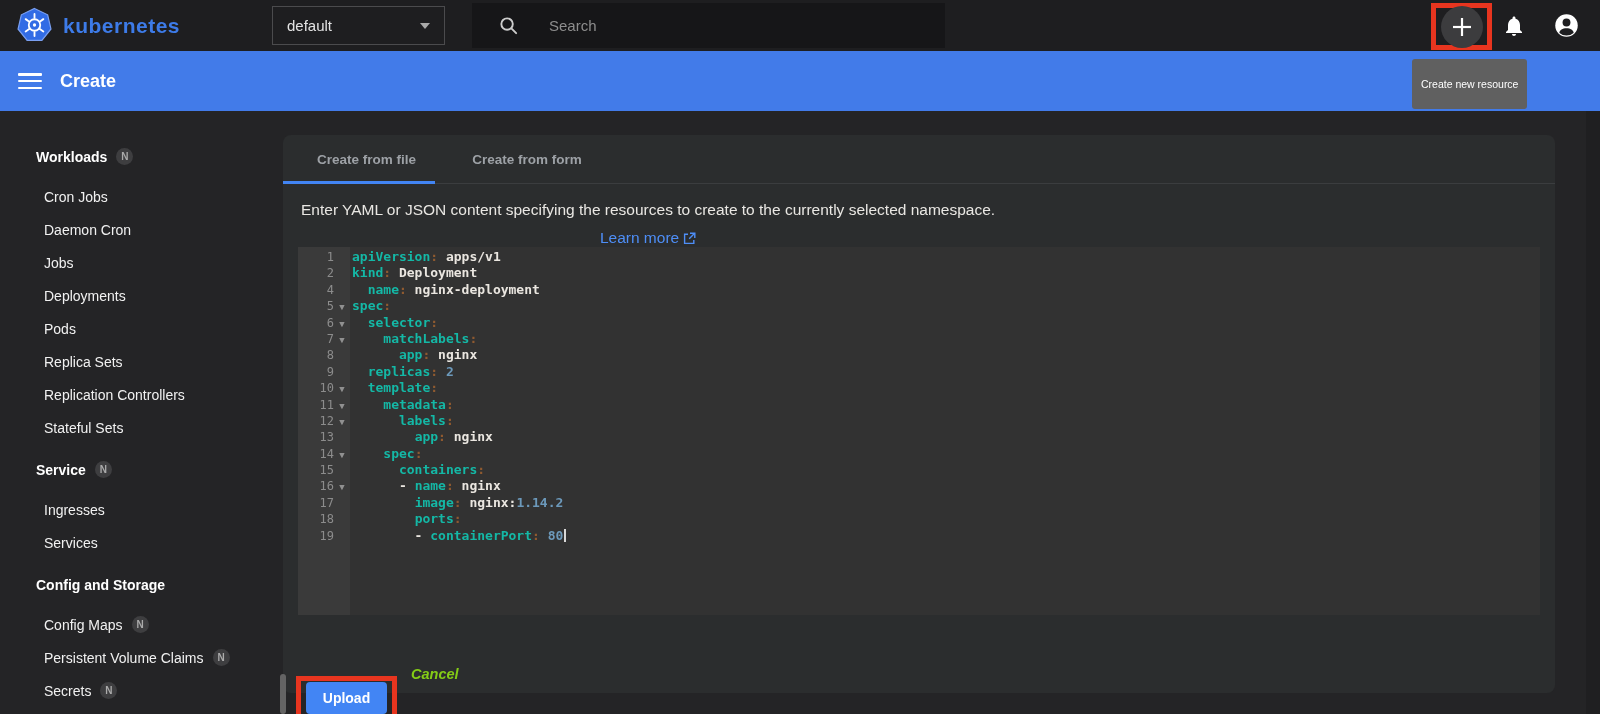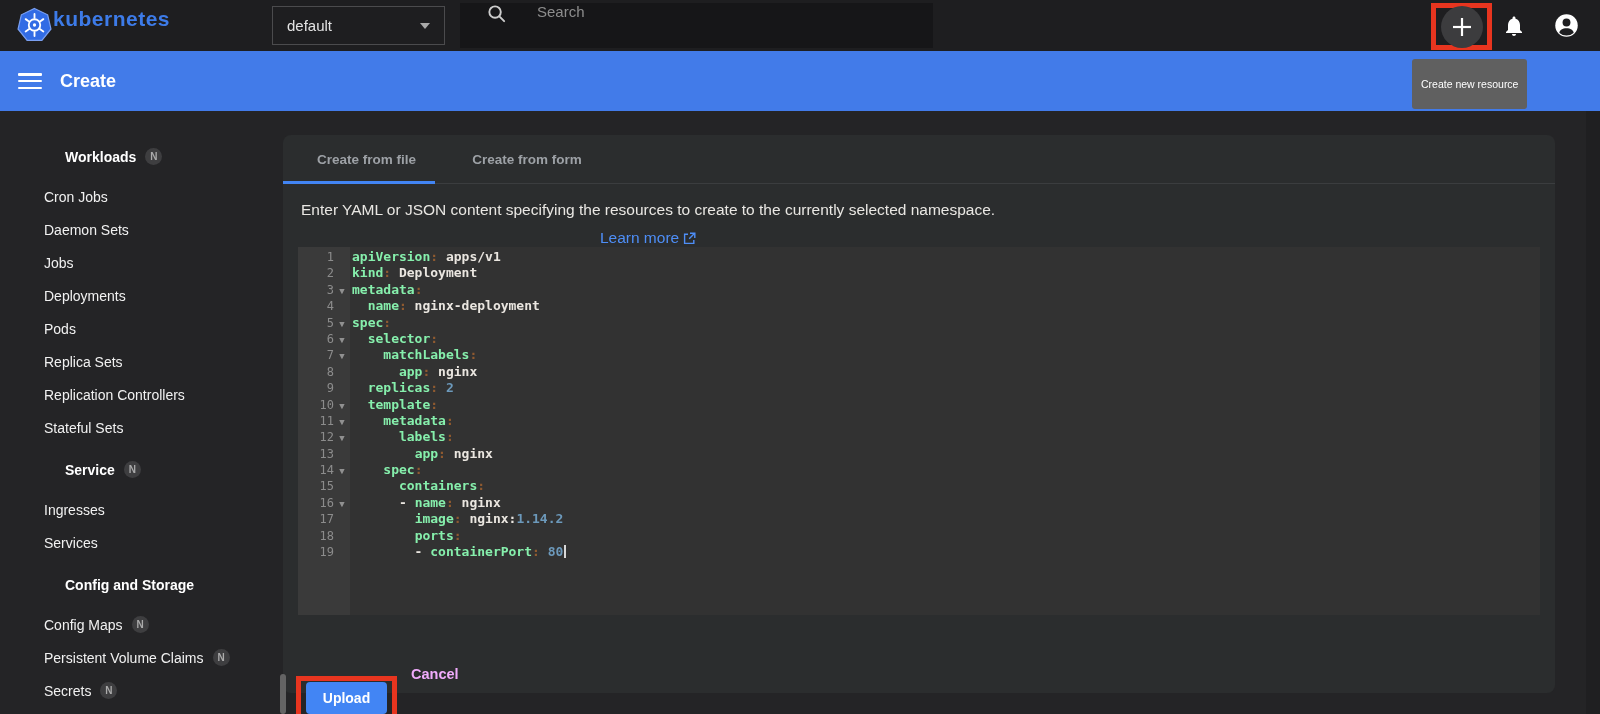--- a/index.html
+++ b/index.html
@@ -2,29 +2,29 @@
 <html><head>
 <meta charset="utf-8">
 <style>
   * { margin:0; padding:0; box-sizing:border-box; }
   html,body { background:#242426; }
   .screen{ position:relative; width:1600px; height:714px; overflow:hidden;
     background:#242426; font-family:"Liberation Sans", sans-serif; }
 
   
   .topbar{ position:absolute; left:0; top:0; width:1600px; height:51px; background:#1e1e20; z-index:5;}
-  .logo-group{ position:absolute; left:16px; top:7px; display:flex; align-items:flex-start; gap:0;}
+  .logo-group{ position:absolute; left:16px; top:7px; display:flex; align-items:center; gap:10px;}
   .logo-word{ color:#3d7be8; font-size:21px; font-weight:bold; letter-spacing:.5px;}
   .ns-select{ position:absolute; left:272px; top:6px; width:173px; height:39px;
     border:1px solid #4b4b4d; display:flex; align-items:center; padding:0 14px; cursor:pointer;}
   .ns-value{ color:#e3e3e3; font-size:15px; flex:1;}
   .caret-down{ width:0; height:0; border-left:5px solid transparent; border-right:5px solid transparent;
     border-top:6px solid #a9a9a9;}
-  .searchbar{ position:absolute; left:460px; top:3px; width:473px; height:45px; background:#161618;
-    display:flex; padding-left:26px; gap:30px;}
+  .searchbar{ position:absolute; left:472px; top:3px; width:473px; height:45px; background:#161618;
+    display:flex; align-items:center; padding-left:26px; gap:30px;}
   .search-placeholder{ color:#8d8d8d; font-size:15px;}
   .topbar-icon{ position:absolute; top:0; height:51px; display:flex; align-items:center; justify-content:center;}
   .red-box{ border:5px solid #e8351f;}
   .add-annotation{ position:absolute; left:1431px; top:3px; width:61px; height:47px;
     display:flex; align-items:center; justify-content:center;}
   .add-circle{ width:42px; height:42px; border-radius:50%; background:#3c3c3e;
     display:flex; align-items:center; justify-content:center; cursor:pointer;}
   .bell-wrap{ left:1501px; width:26px; cursor:pointer;}
   .avatar-wrap{ left:1552px; width:28px; cursor:pointer;}
   .tooltip{ position:absolute; left:1412px; top:59px; background:#606060; color:#fff;
@@ -34,21 +34,21 @@
   .actionbar{ position:absolute; left:0; top:51px; width:1600px; height:60px; background:#427be9;
     display:flex; align-items:center; z-index:4;}
   .hamburger{ margin-left:18px; width:24px; height:16px; display:flex; flex-direction:column;
     justify-content:space-between; cursor:pointer;}
   .hamburger div{ height:2.5px; background:#fff; border-radius:1px;}
   .actionbar-title{ color:#fff; font-size:18px; font-weight:bold; margin-left:18px;}
 
   
   .sidebar{ position:absolute; left:0; top:111px; width:283px; height:603px; padding-top:29px; overflow:hidden;}
   .side-row{ height:33px; display:flex; align-items:center; cursor:pointer;}
-  .side-header{ padding-left:36px; color:#fff; font-size:14px; font-weight:bold;margin-left:29px;}
+  .side-header{ padding-left:36px; color:#fff; font-size:14px; font-weight:bold;}
   .side-header.gap{ margin-top:9px;}
   .side-header{ margin-bottom:7px;}
   .side-item{ padding-left:44px; color:#f1f1f1; font-size:14px; font-weight:normal;}
   .n-badge{ width:17px; height:17px; border-radius:50%; background:#3e3e40; color:#ababab;
     font-size:10px; font-weight:bold; display:inline-flex; align-items:center; justify-content:center;
     margin-left:9px;}
   .side-scroll-thumb{ position:absolute; left:280px; top:674px; width:6px; height:40px;
     border-radius:3px; background:#646464; z-index:6;}
   .page-scroll-track{ position:absolute; left:1586px; top:111px; width:14px; height:603px; background:#1f1f21;}
 
@@ -67,32 +67,32 @@
   
   .editor{ position:absolute; left:15px; top:112px; width:1242px; height:368px; background:#323232;
     font-family:"DejaVu Sans Mono", monospace; overflow:hidden; cursor:text;}
   .gutter-strip{ position:absolute; left:0; top:0; width:52px; height:100%; background:#3a3a3a;}
   .code-lines{ position:relative; padding-top:2px;}
   .code-line{ height:16.4px; line-height:16.4px; white-space:pre; font-size:13px; font-weight:bold;}
   .gutter-cell{ display:inline-block; width:36px; text-align:right; color:#8c8c8c;
     font-size:12px; font-weight:normal;}
   .fold-cell{ display:inline-block; width:16px; text-align:center; color:#909090; font-size:9px; font-weight:normal;}
   .code-text{ margin-left:2px;}
-  .tok-key{ color:#86efac;}
+  .tok-key{ color:#14b8a6;}
   .tok-colon{ color:#8f5a30;}
   .tok-plain{ color:#eae6e0;}
   .tok-num{ color:#6c99bb;}
   .caret-bar{ display:inline-block; width:2px; height:13px; background:#d8d8d8; vertical-align:-2px; margin-left:1px;}
 
   
   .btn-row{ position:absolute; left:13px; top:493px; display:flex; align-items:center;}
   .upload-annotation{ padding:1px 5px;margin-top:48px;}
   .upload-btn{ width:81px; height:32px; background:#4285f4; color:#fff; font-size:14px; font-weight:bold;
     border:none; border-radius:4px; cursor:pointer; font-family:"Liberation Sans", sans-serif;}
-  .cancel-link{ color:#f0abfc; font-size:14.5px; font-weight:bold; margin-left:14px; cursor:pointer; text-decoration:none;}
+  .cancel-link{ color:#84cc16; font-size:14.5px; font-weight:bold; margin-left:14px; cursor:pointer; text-decoration:none;font-style:italic;}
 </style>
 </head>
 <body>
 
 <div class="screen">
 
   <div class="topbar">
     <div class="logo-group">
       <svg width="37" height="37" viewBox="0 0 36 36">
         <polygon points="18,1.5 30.8,7.6 34,21.4 25.2,32.5 10.8,32.5 2,21.4 5.2,7.6" fill="#326ce5" stroke="#7a9ff0" stroke-width="1.2"></polygon>
@@ -160,21 +160,21 @@
 
   <nav class="sidebar" id="sidebar">
       <div class="side-row side-header">
         <span>Workloads</span>
         <span class="n-badge">N</span>
       </div>
       <div class="side-row side-item">
         <span>Cron Jobs</span>
       </div>
       <div class="side-row side-item">
-        <span>Daemon Sets</span>
+        <span>Daemon Cron</span>
       </div>
       <div class="side-row side-item">
         <span>Jobs</span>
       </div>
       <div class="side-row side-item">
         <span>Deployments</span>
       </div>
       <div class="side-row side-item">
         <span>Pods</span>
       </div>
@@ -233,21 +233,20 @@
           <line x1="11.4" y1="1.6" x2="6.2" y2="6.8" stroke="#4e8ef7" stroke-width="1.4"></line>
         </svg>
       </a>
     </div>
 
     <div class="editor">
       <div class="gutter-strip"></div>
       <div class="code-lines" id="code-lines">
           <div class="code-line"><span class="gutter-cell">1</span><span class="fold-cell"></span><span class="code-text"><span class="tok-key">apiVersion</span><span class="tok-colon">:</span><span class="tok-plain"> apps/v1</span></span></div>
           <div class="code-line"><span class="gutter-cell">2</span><span class="fold-cell"></span><span class="code-text"><span class="tok-key">kind</span><span class="tok-colon">:</span><span class="tok-plain"> Deployment</span></span></div>
-          <div class="code-line"><span class="gutter-cell">3</span><span class="fold-cell">▼</span><span class="code-text"><span class="tok-key">metadata</span><span class="tok-colon">:</span></span></div>
           <div class="code-line"><span class="gutter-cell">4</span><span class="fold-cell"></span><span class="code-text"><span class="tok-plain">  </span><span class="tok-key">name</span><span class="tok-colon">:</span><span class="tok-plain"> nginx-deployment</span></span></div>
           <div class="code-line"><span class="gutter-cell">5</span><span class="fold-cell">▼</span><span class="code-text"><span class="tok-key">spec</span><span class="tok-colon">:</span></span></div>
           <div class="code-line"><span class="gutter-cell">6</span><span class="fold-cell">▼</span><span class="code-text"><span class="tok-plain">  </span><span class="tok-key">selector</span><span class="tok-colon">:</span></span></div>
           <div class="code-line"><span class="gutter-cell">7</span><span class="fold-cell">▼</span><span class="code-text"><span class="tok-plain">    </span><span class="tok-key">matchLabels</span><span class="tok-colon">:</span></span></div>
           <div class="code-line"><span class="gutter-cell">8</span><span class="fold-cell"></span><span class="code-text"><span class="tok-plain">      </span><span class="tok-key">app</span><span class="tok-colon">:</span><span class="tok-plain"> nginx</span></span></div>
           <div class="code-line"><span class="gutter-cell">9</span><span class="fold-cell"></span><span class="code-text"><span class="tok-plain">  </span><span class="tok-key">replicas</span><span class="tok-colon">:</span><span class="tok-plain"> </span><span class="tok-num">2</span></span></div>
           <div class="code-line"><span class="gutter-cell">10</span><span class="fold-cell">▼</span><span class="code-text"><span class="tok-plain">  </span><span class="tok-key">template</span><span class="tok-colon">:</span></span></div>
           <div class="code-line"><span class="gutter-cell">11</span><span class="fold-cell">▼</span><span class="code-text"><span class="tok-plain">    </span><span class="tok-key">metadata</span><span class="tok-colon">:</span></span></div>
           <div class="code-line"><span class="gutter-cell">12</span><span class="fold-cell">▼</span><span class="code-text"><span class="tok-plain">      </span><span class="tok-key">labels</span><span class="tok-colon">:</span></span></div>
           <div class="code-line"><span class="gutter-cell">13</span><span class="fold-cell"></span><span class="code-text"><span class="tok-plain">        </span><span class="tok-key">app</span><span class="tok-colon">:</span><span class="tok-plain"> nginx</span></span></div>

